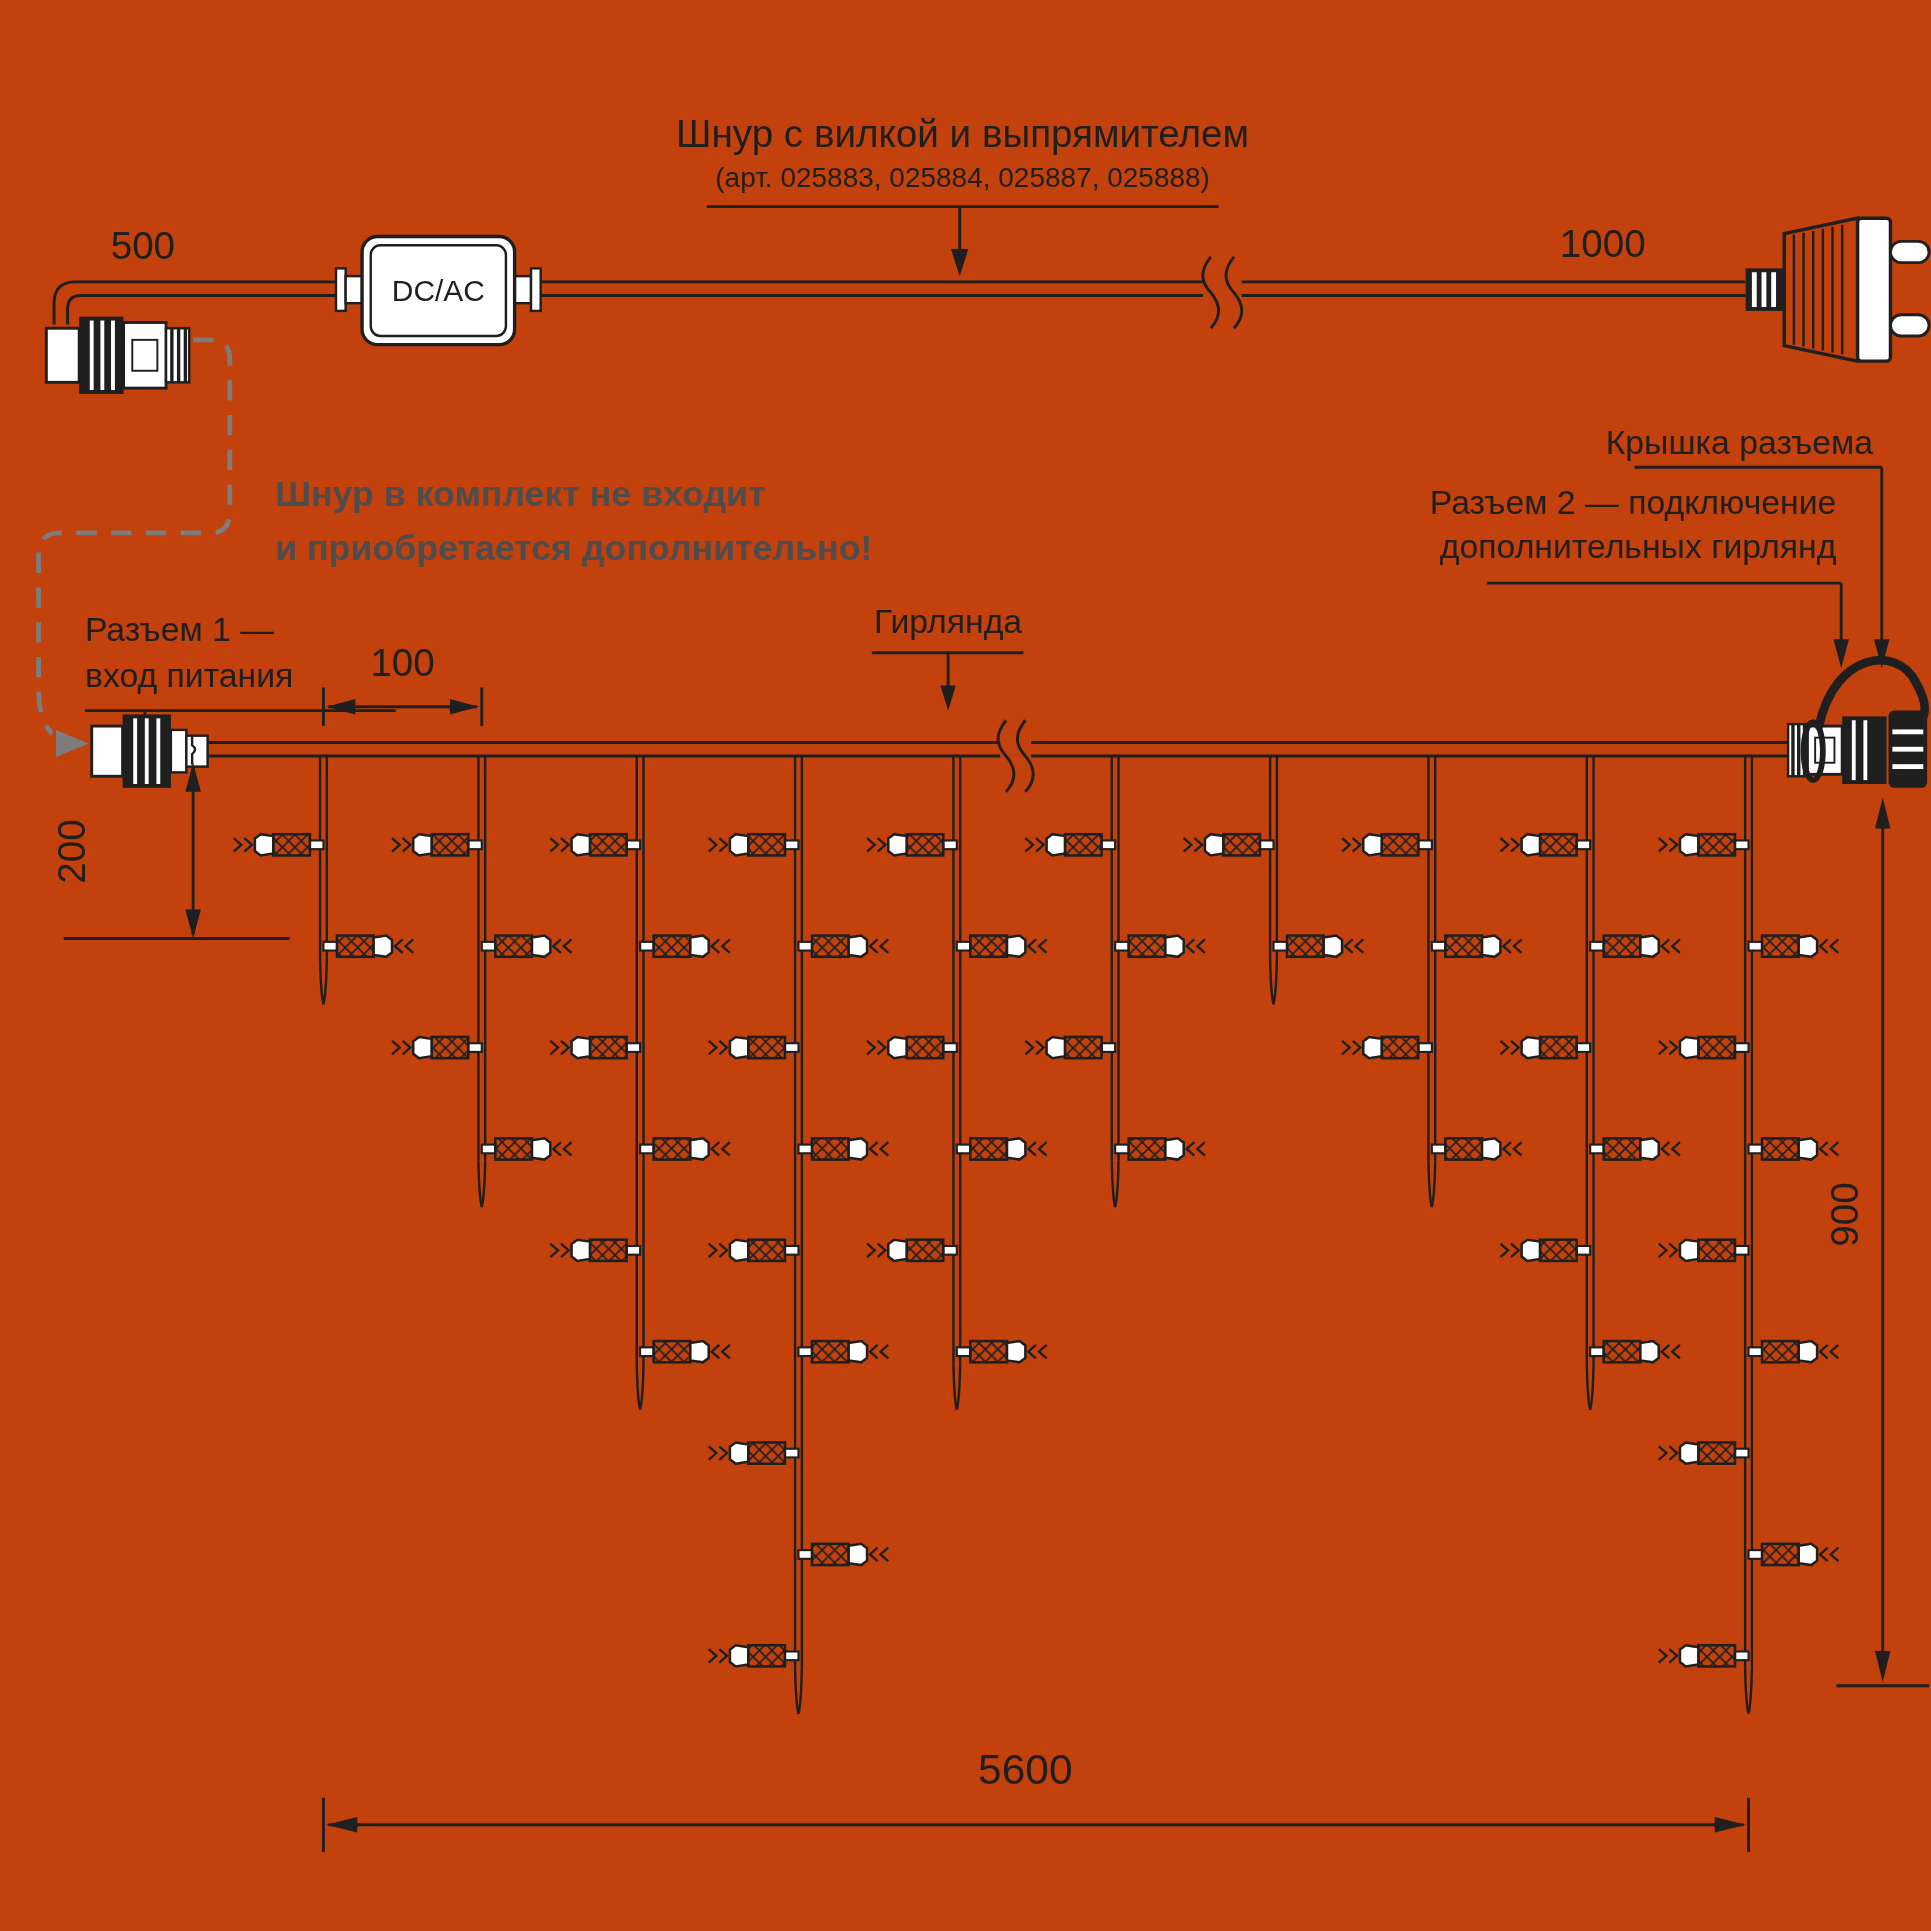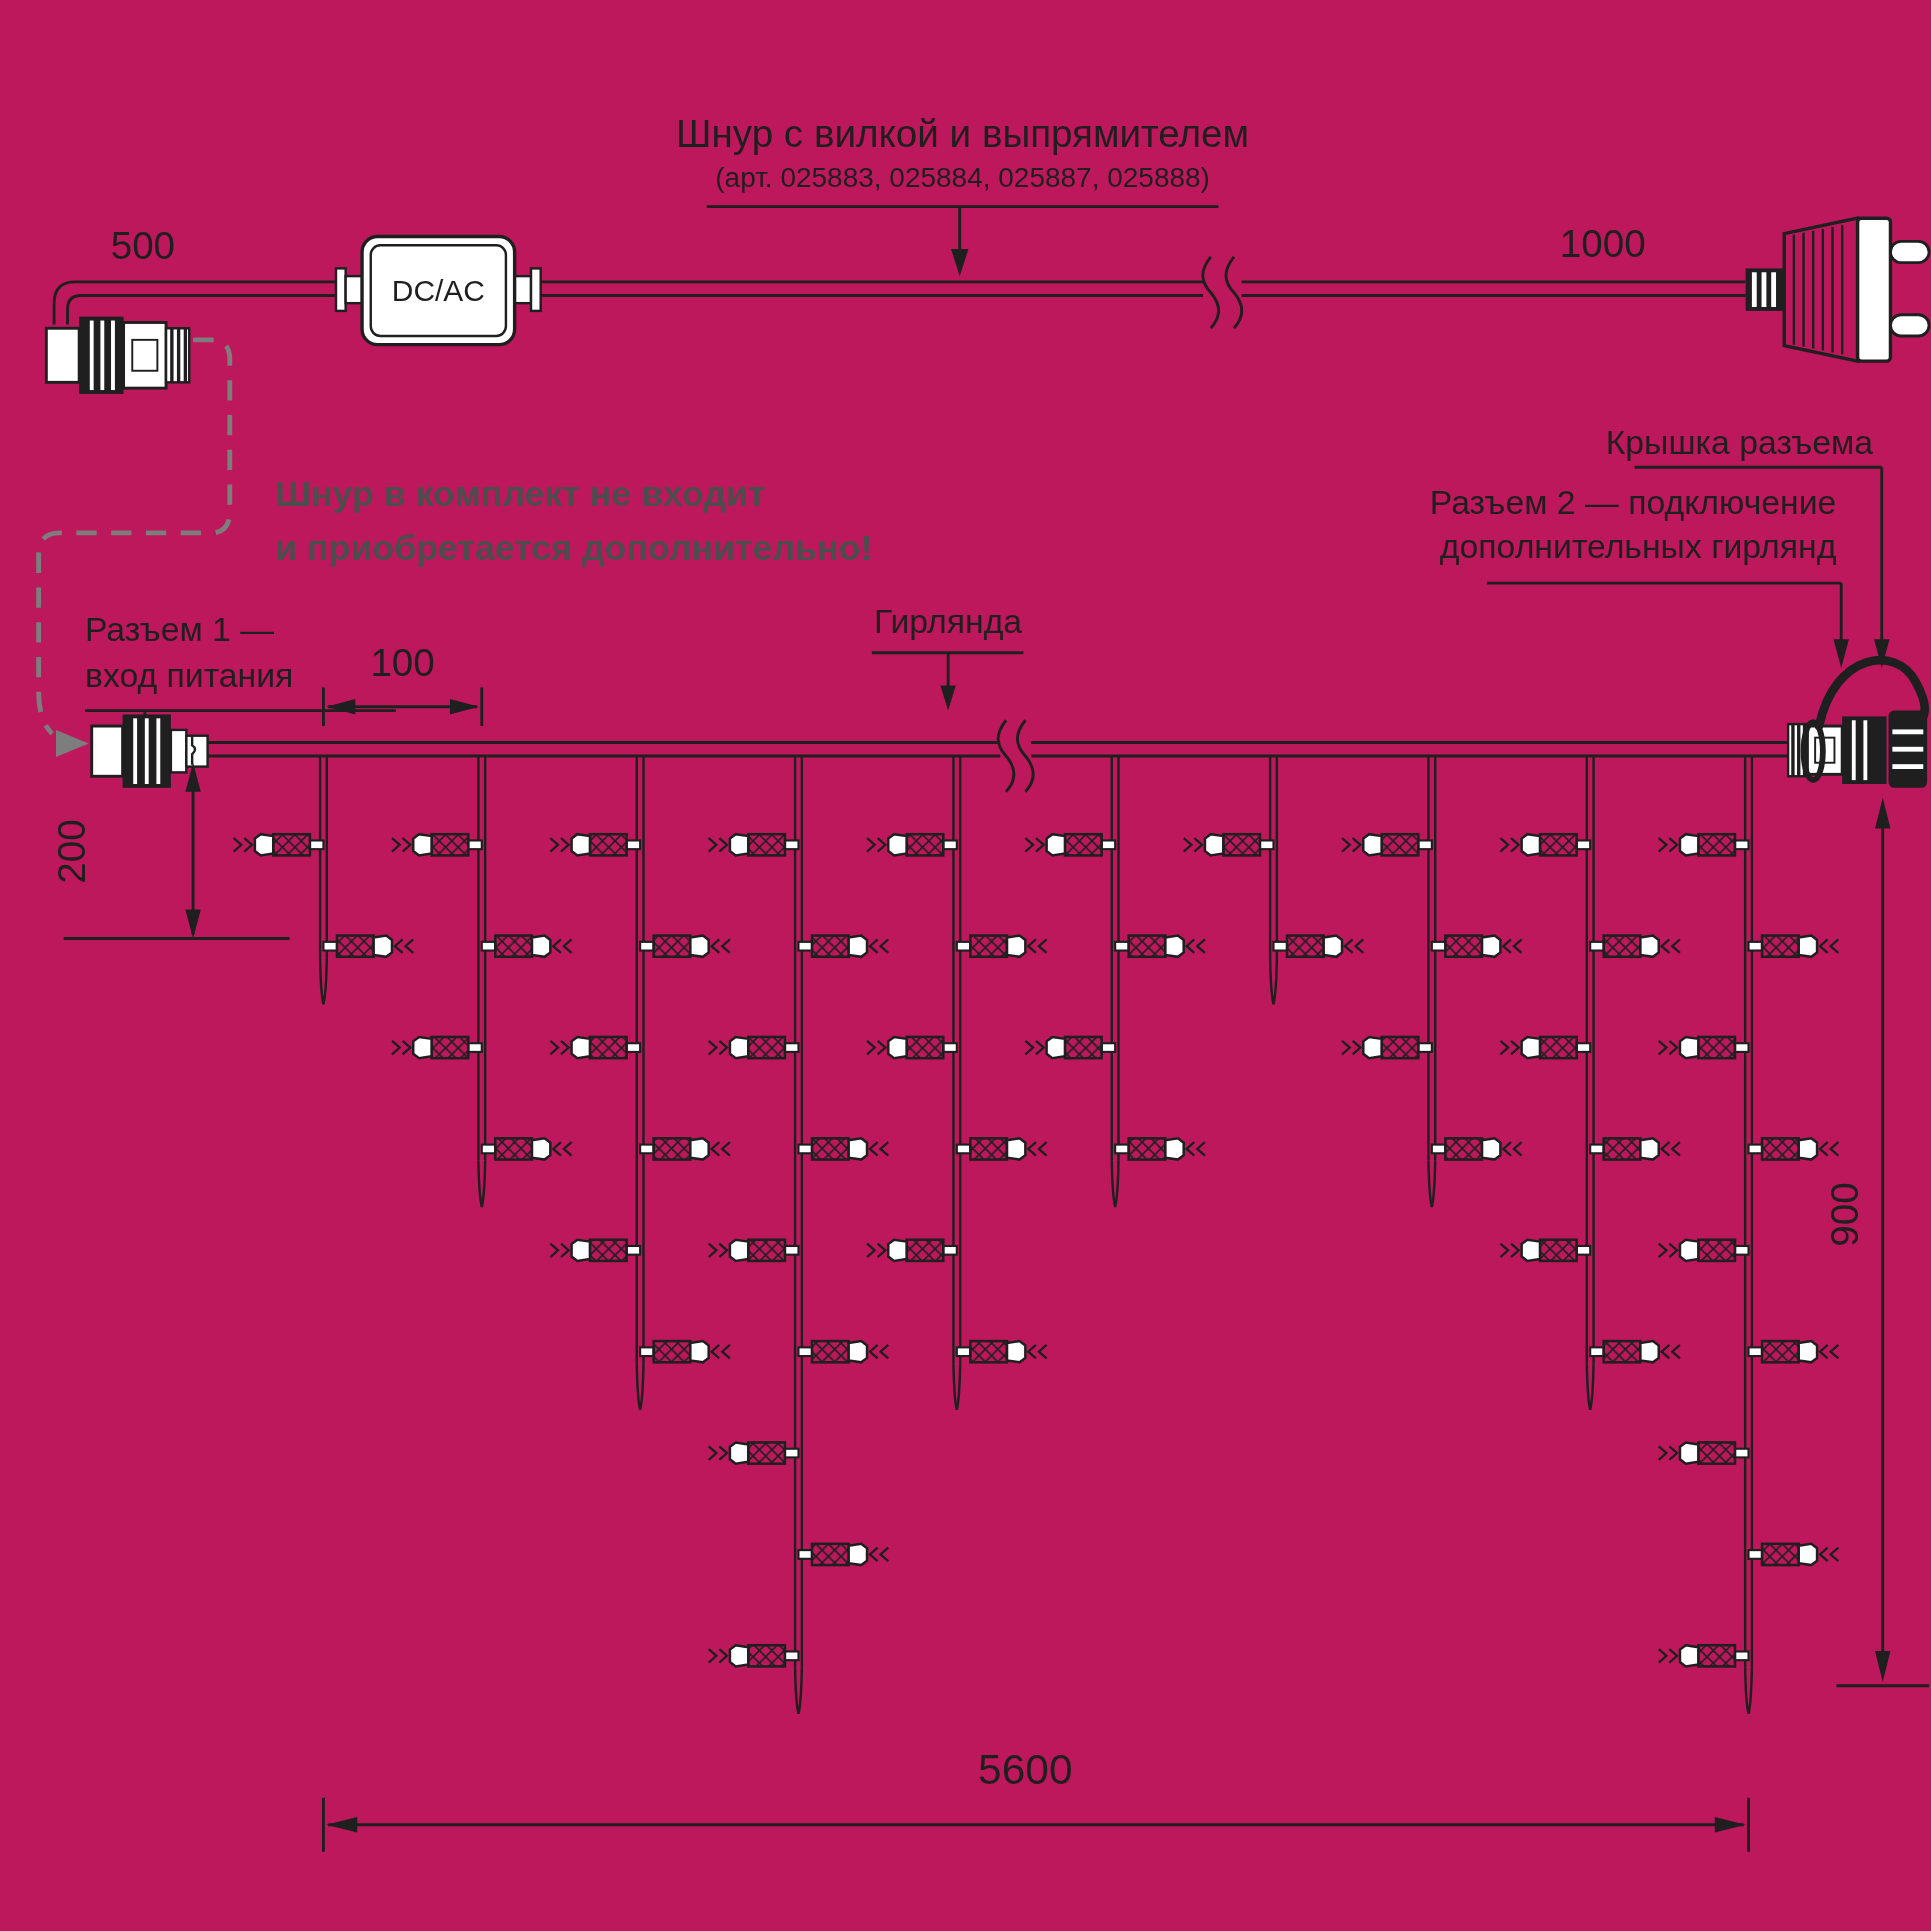--- a/index.html
+++ b/index.html
@@ -1,16 +1,16 @@
 <!DOCTYPE html>
 <html><head>
 <meta charset="utf-8">
 <style>
   html,body{margin:0;padding:0;background:#fff;}
-  .canvas{position:relative;width:1931px;height:1931px;background:#be185d;font-family:"Liberation Sans",sans-serif;}
+  .canvas{position:relative;width:1931px;height:1931px;background:#c2410c;font-family:"Liberation Sans",sans-serif;}
   svg{display:block;width:1931px;height:1931px;}
   text{fill:#1f1f1f;font-family:"Liberation Sans",sans-serif;}
   .t-title{font-size:40px;}
   .t-sub{font-size:29px;}
   .t-dim{font-size:40px;}
   .t-dim-big{font-size:44px;}
   .t-label{font-size:35px;}
   .t-note{font-size:37px;font-weight:700;fill:#4d4d4d;}
   .t-box{font-size:31px;}
   .ln{stroke:#1f1f1f;stroke-width:3;fill:none;}

